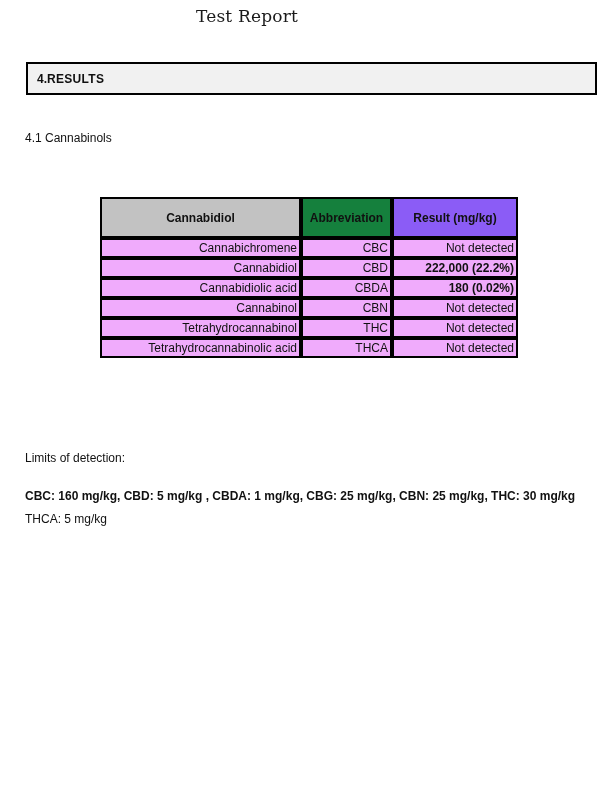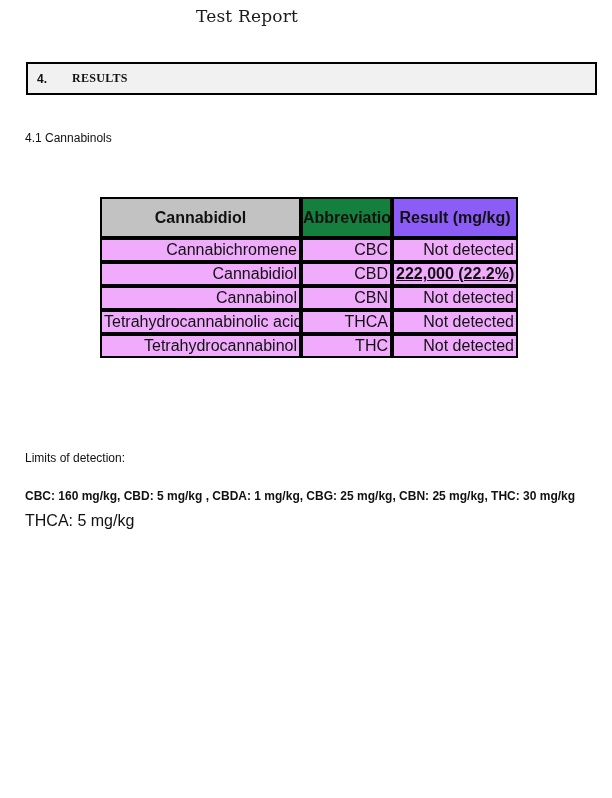--- a/index.html
+++ b/index.html
@@ -33,21 +33,21 @@
     height: 33px;
     background: #f1f1f1;
     border: 2px solid #000000;
     display: flex;
     align-items: center;
     font-size: 12px;
     font-weight: bold;
     color: #111111;
   }
   .results-header .num { margin-left: 9px; }
-  .results-header .lbl { margin-left: 25px; letter-spacing: 0.3px; font-family: Liberation Serif, serif; }
+  .results-header .lbl { letter-spacing: 0.3px; }
 
   .section-heading {
     position: absolute;
     left: 25px;
     top: 131px;
     font-size: 12px;
     font-weight: normal;
     color: #111111;
   }
 
@@ -57,38 +57,38 @@
     top: 197px;
     border-collapse: separate;
     border-spacing: 0;
     table-layout: fixed;
     width: 418px;
   }
   .results-table th, .results-table td {
     border: 2px solid #000000;
     text-align: center;
     vertical-align: middle;
-    font-size: 16px;
+    font-size: 12px;
     overflow: hidden;
     white-space: nowrap;
     margin-top: 16px;
   }
   .results-table th {
     background: #c2c2c2;
     font-weight: bold;
     height: 41px;
   }
   .results-table td {
     background: #f0abfc;
     height: 19px;
     font-weight: normal;
     padding: 1px 2px;
     text-align: right;
   }
-  .results-table td.bold { font-weight: bold; text-decoration: underline; }
+  .results-table td.bold { font-weight: bold; }
   .col-name { width: 201px; }
   .col-abbr { width: 91px; }
   .col-result { width: 126px; }
 
   .limits-label {
     position: absolute;
     left: 25px;
     top: 451px;
     font-size: 12px;
     color: #111111;
@@ -99,21 +99,21 @@
     top: 489px;
     font-size: 12px;
     color: #111111;
     white-space: nowrap;
     font-weight: bold;
   }
   .limits-line2 {
     position: absolute;
     left: 25px;
     top: 512px;
-    font-size: 16px;
+    font-size: 12px;
     color: #111111;
     white-space: nowrap;
   }
 </style>
 </head>
 <body>
 
 <div class="doc-title">Test Report</div>
 
 <div class="results-header">
@@ -141,32 +141,37 @@
         <td>Cannabichromene</td>
         <td>CBC</td>
         <td>Not detected</td>
       </tr>
       <tr>
         <td>Cannabidiol</td>
         <td>CBD</td>
         <td class="bold">222,000 (22.2%)</td>
       </tr>
       <tr>
+        <td>Cannabidiolic acid</td>
+        <td>CBDA</td>
+        <td class="bold">180 (0.02%)</td>
+      </tr>
+      <tr>
         <td>Cannabinol</td>
         <td>CBN</td>
         <td>Not detected</td>
       </tr>
       <tr>
-        <td>Tetrahydrocannabinolic acid</td>
-        <td>THCA</td>
+        <td>Tetrahydrocannabinol</td>
+        <td>THC</td>
         <td>Not detected</td>
       </tr>
       <tr>
-        <td>Tetrahydrocannabinol</td>
-        <td>THC</td>
+        <td>Tetrahydrocannabinolic acid</td>
+        <td>THCA</td>
         <td>Not detected</td>
       </tr>
     </tbody>
 </table>
 
 <div class="limits-label">Limits of detection:</div>
 
 <div class="limits-line1">CBC: 160 mg/kg, CBD: 5 mg/kg , CBDA: 1 mg/kg, CBG: 25 mg/kg, CBN: 25 mg/kg, THC: 30 mg/kg</div>
 
 <div class="limits-line2">THCA: 5 mg/kg</div>

